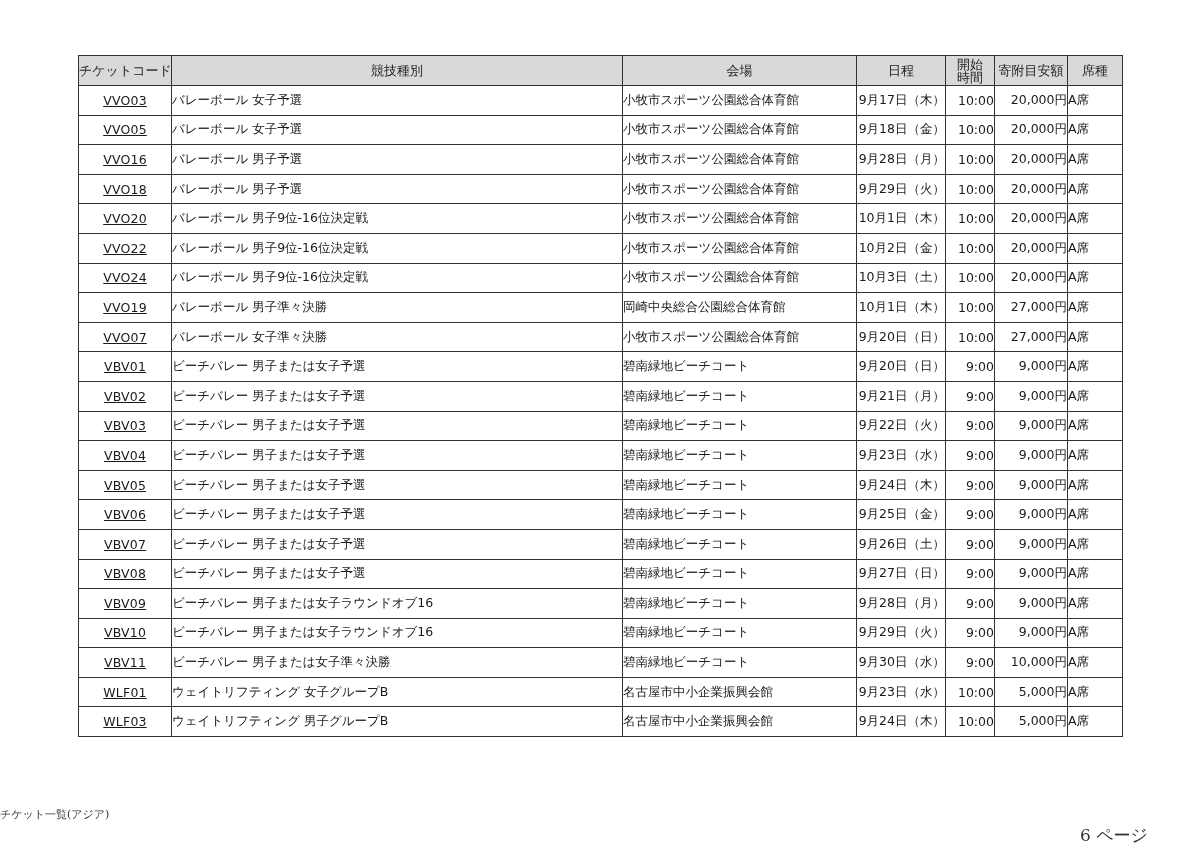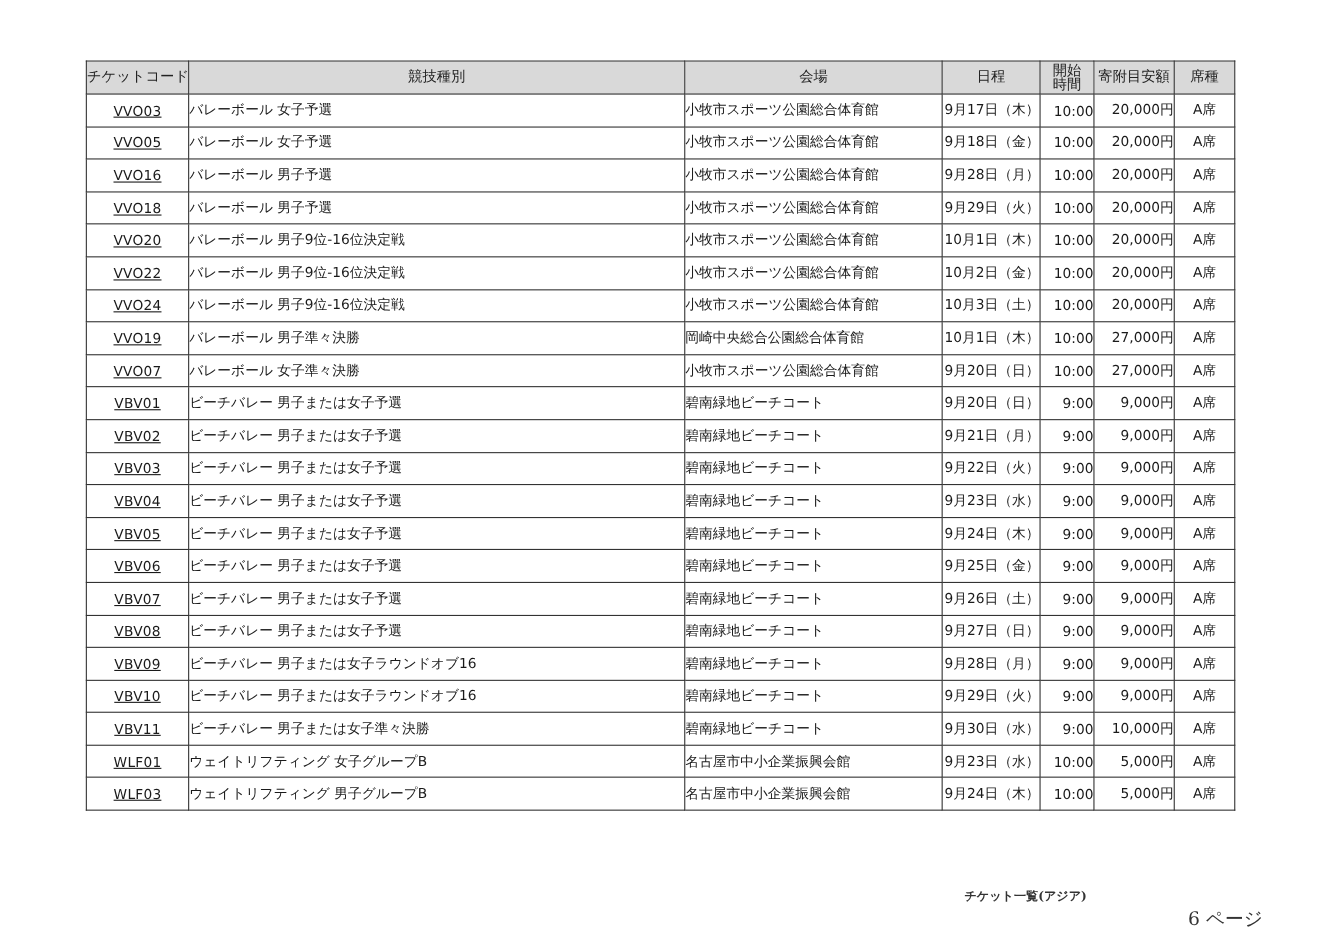--- a/index.html
+++ b/index.html
@@ -9,23 +9,23 @@
   table.tickets { position:absolute; left:78px; top:55px; width:1044px;
          border-collapse:collapse; table-layout:fixed; }
   table.tickets th, table.tickets td { border:1.3px solid #333; padding:0; overflow:hidden; white-space:nowrap; }
   table.tickets th { background:#d9d9d9; font-weight:normal; font-size:13px; height:29px; text-align:center; line-height:13px; color:#222; }
   table.tickets td { height:28.6px; font-size:12.5px; color:#1a1a1a; }
   td.code { text-align:center; font-size:13.5px; letter-spacing:0.2px;text-decoration:underline; }
   td.event, td.venue { text-align:left; padding-left:2px; }
   td.date { text-align:right; padding-right:6px; }
   td.time { text-align:right; }
   td.price { text-align:right; padding-right:3px; }
-  td.seat { text-align:center; }
-  .footer-title { position:absolute; left:0; width:988px; top:807px; text-align:right; font-size:11px; color:#333;
-         font-family:"DejaVu Serif", "Liberation Serif", serif;font-weight:bold; }
+  td.seat { }
+  .footer-title { position:absolute; left:0; width:988px; top:807px; text-align:left; font-size:11px; color:#333;
+         font-family:"DejaVu Serif", "Liberation Serif", serif; }
   .footer-page { position:absolute; right:52px; top:824px; font-size:17px; color:#333;
          font-family:"DejaVu Serif", "Liberation Serif", serif; }
 </style>
 </head>
 <body>
 
 <div class="page">
   <table class="tickets">
     <colgroup>
       <col style="width:93px">

